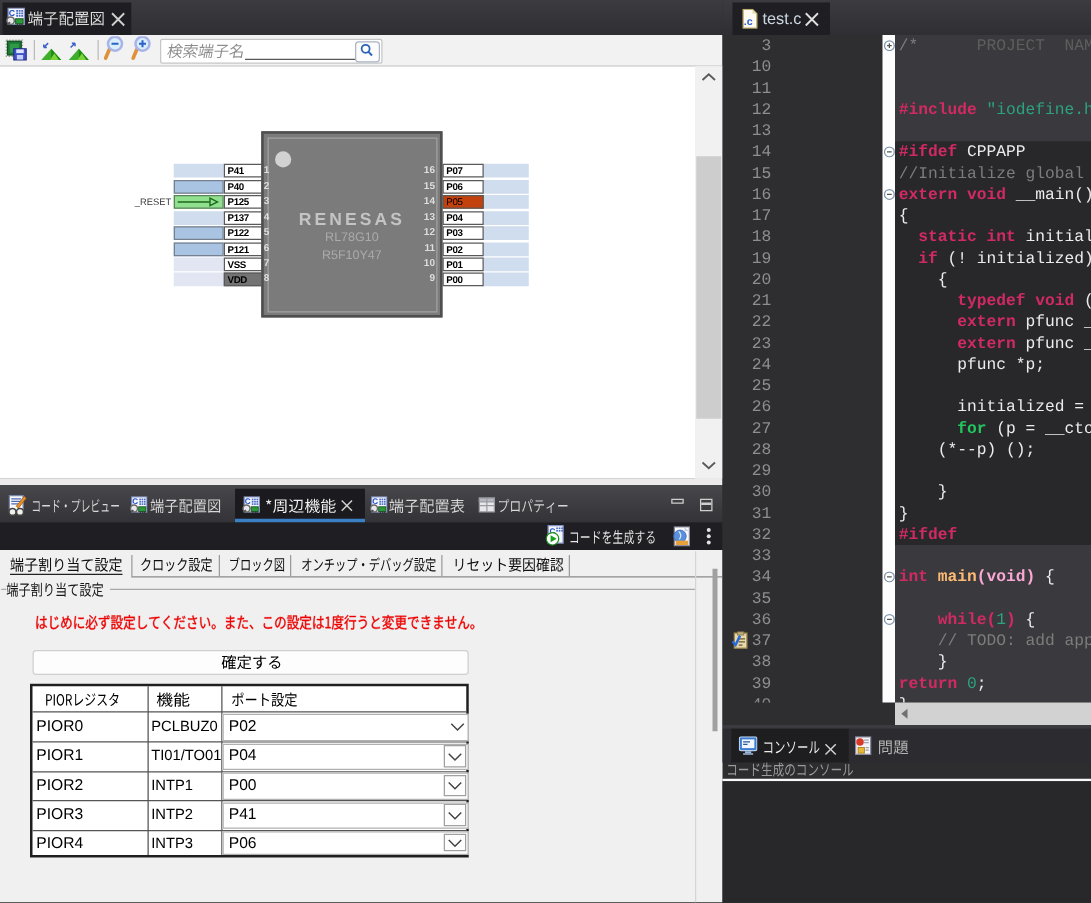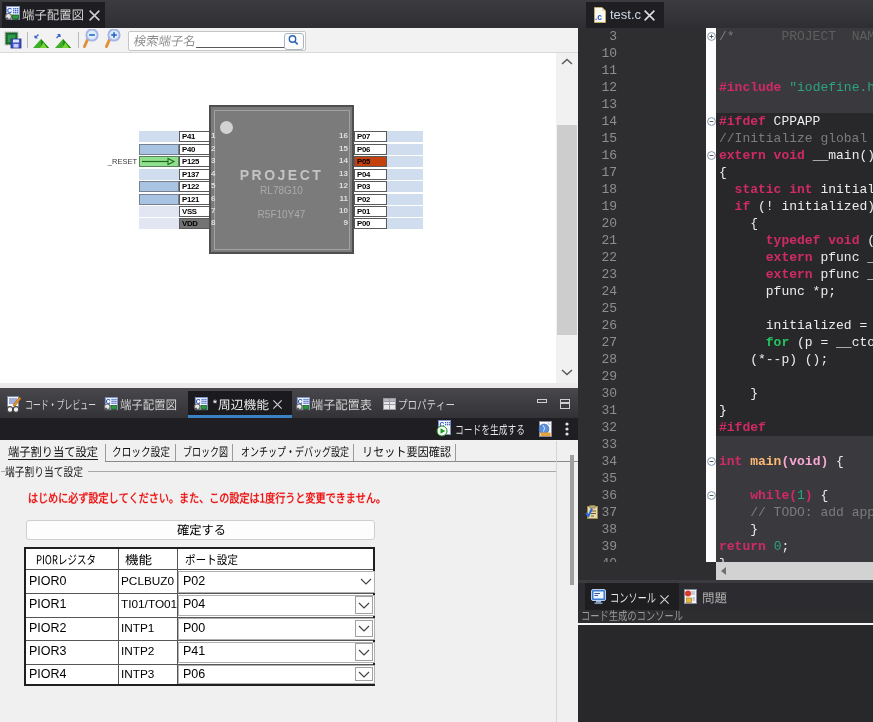--- a/index.html
+++ b/index.html
@@ -115,21 +115,21 @@
 <div class="a" style="left:139px;top:218.4px;width:40px;height:11px;background:#e2e6f3;"></div>
 <div class="a" style="left:179px;top:218.4px;width:28px;height:9px;background:#737373;border:1px solid #5a5a5a;font-size:7.8px;font-weight:600;color:#000;line-height:9.5px;padding-left:2px;letter-spacing:-0.3px">VDD</div>
 <div class="a" style="left:211px;top:217.4px;width:14px;height:12px;font-size:9px;font-weight:bold;color:#e6e6e6;line-height:12px">8</div>
 <div class="a" style="left:385px;top:131.3px;width:38px;height:11px;background:#cfddee"></div>
 <div class="a" style="left:354px;top:131.3px;width:29px;height:9px;background:#fff;border:1px solid #5a5a5a;font-size:7.8px;font-weight:600;color:#000;line-height:9.5px;padding-left:2px;letter-spacing:-0.3px">P07</div>
 <div class="a" style="left:334px;top:130.3px;width:14px;height:12px;font-size:9px;font-weight:bold;color:#e6e6e6;line-height:12px;text-align:right">16</div>
 <div class="a" style="left:385px;top:143.8px;width:38px;height:11px;background:#cfddee"></div>
 <div class="a" style="left:354px;top:143.8px;width:29px;height:9px;background:#fff;border:1px solid #5a5a5a;font-size:7.8px;font-weight:600;color:#000;line-height:9.5px;padding-left:2px;letter-spacing:-0.3px">P06</div>
 <div class="a" style="left:334px;top:142.8px;width:14px;height:12px;font-size:9px;font-weight:bold;color:#e6e6e6;line-height:12px;text-align:right">15</div>
 <div class="a" style="left:385px;top:156.2px;width:38px;height:11px;background:#cfddee"></div>
-<div class="a" style="left:354px;top:156.2px;width:29px;height:9px;background:#c2410c;border:1px solid #5a5a5a;font-size:7.8px;font-weight:700;color:#000;line-height:9.5px;padding-left:2px;letter-spacing:-0.3px">P05</div>
+<div class="a" style="left:354px;top:156.2px;width:29px;height:9px;background:#c2410c;border:1px solid #5a5a5a;font-size:7.8px;font-weight:400;color:#000;line-height:9.5px;padding-left:2px;letter-spacing:-0.3px">P05</div>
 <div class="a" style="left:334px;top:155.2px;width:14px;height:12px;font-size:9px;font-weight:bold;color:#e6e6e6;line-height:12px;text-align:right">14</div>
 <div class="a" style="left:385px;top:168.7px;width:38px;height:11px;background:#cfddee"></div>
 <div class="a" style="left:354px;top:168.7px;width:29px;height:9px;background:#fff;border:1px solid #5a5a5a;font-size:7.8px;font-weight:600;color:#000;line-height:9.5px;padding-left:2px;letter-spacing:-0.3px">P04</div>
 <div class="a" style="left:334px;top:167.7px;width:14px;height:12px;font-size:9px;font-weight:bold;color:#e6e6e6;line-height:12px;text-align:right">13</div>
 <div class="a" style="left:385px;top:181.1px;width:38px;height:11px;background:#cfddee"></div>
 <div class="a" style="left:354px;top:181.1px;width:29px;height:9px;background:#fff;border:1px solid #5a5a5a;font-size:7.8px;font-weight:600;color:#000;line-height:9.5px;padding-left:2px;letter-spacing:-0.3px">P03</div>
 <div class="a" style="left:334px;top:180.1px;width:14px;height:12px;font-size:9px;font-weight:bold;color:#e6e6e6;line-height:12px;text-align:right">12</div>
 <div class="a" style="left:385px;top:193.6px;width:38px;height:11px;background:#cfddee"></div>
 <div class="a" style="left:354px;top:193.6px;width:29px;height:9px;background:#fff;border:1px solid #5a5a5a;font-size:7.8px;font-weight:600;color:#000;line-height:9.5px;padding-left:2px;letter-spacing:-0.3px">P02</div>
 <div class="a" style="left:334px;top:192.6px;width:14px;height:12px;font-size:9px;font-weight:bold;color:#e6e6e6;line-height:12px;text-align:right">11</div>
@@ -151,23 +151,23 @@
 <div class="a" style="left:211px;top:205.0px;width:16px;height:12px;font-size:8px;font-weight:bold;color:#dedede;line-height:12px">7</div>
 <div class="a" style="left:211px;top:217.4px;width:16px;height:12px;font-size:8px;font-weight:bold;color:#dedede;line-height:12px">8</div>
 <div class="a" style="left:332px;top:130.3px;width:16px;height:12px;font-size:8px;font-weight:bold;color:#dedede;line-height:12px;text-align:right">16</div>
 <div class="a" style="left:332px;top:142.8px;width:16px;height:12px;font-size:8px;font-weight:bold;color:#dedede;line-height:12px;text-align:right">15</div>
 <div class="a" style="left:332px;top:155.2px;width:16px;height:12px;font-size:8px;font-weight:bold;color:#dedede;line-height:12px;text-align:right">14</div>
 <div class="a" style="left:332px;top:167.7px;width:16px;height:12px;font-size:8px;font-weight:bold;color:#dedede;line-height:12px;text-align:right">13</div>
 <div class="a" style="left:332px;top:180.1px;width:16px;height:12px;font-size:8px;font-weight:bold;color:#dedede;line-height:12px;text-align:right">12</div>
 <div class="a" style="left:332px;top:192.6px;width:16px;height:12px;font-size:8px;font-weight:bold;color:#dedede;line-height:12px;text-align:right">11</div>
 <div class="a" style="left:332px;top:205.0px;width:16px;height:12px;font-size:8px;font-weight:bold;color:#dedede;line-height:12px;text-align:right">10</div>
 <div class="a" style="left:332px;top:217.4px;width:16px;height:12px;font-size:8px;font-weight:bold;color:#dedede;line-height:12px;text-align:right">9</div>
-<div class="a" style="left:209px;top:167px;width:145px;text-align:center;font-size:14px;font-weight:bold;letter-spacing:2.5px;color:#c4c4c4">PROJECT</div>
+<div class="a" style="left:209px;top:167px;width:145px;text-align:center;font-size:14px;font-weight:bold;letter-spacing:2.5px;color:#c4c4c4">RENESAS</div>
 <div class="a" style="left:209px;top:185px;width:145px;text-align:center;font-size:10px;color:#ababab">RL78G10</div>
-<div class="a" style="left:209px;top:209px;width:145px;text-align:center;font-size:10px;color:#ababab">R5F10Y47</div>
+<div class="a" style="left:209px;top:199px;width:145px;text-align:center;font-size:10px;color:#ababab">R5F10Y47</div>
 <div class="a" style="left:97px;top:155.7px;width:40px;height:11px;font-size:7.5px;color:#3a3a3a;line-height:11px;text-align:right">_RESET</div>
 <svg class="a" style="left:142px;top:157.2px" width="34" height="9" viewBox="0 0 34 9">
     <line x1="0" y1="4.5" x2="26" y2="4.5" stroke="#1a6a1a" stroke-width="1.2"></line>
     <path d="M26 1.5 L32 4.5 L26 7.5 Z" fill="none" stroke="#1a6a1a" stroke-width="1.1"></path>
   </svg>
 <div class="a" style="left:0;top:388px;width:578px;height:30px;background:linear-gradient(#48484c,#333337)"></div>
 <svg class="a" style="left:6px;top:396px" width="16" height="17" viewBox="0 0 16 17">
 <rect x="1.5" y="0.5" width="11" height="13" fill="#f8f8f8" stroke="#7a86a8" stroke-width="1"></rect>
 <g stroke="#4a6ab8" stroke-width="1">
       <line x1="3" y1="3" x2="11" y2="3"></line>

